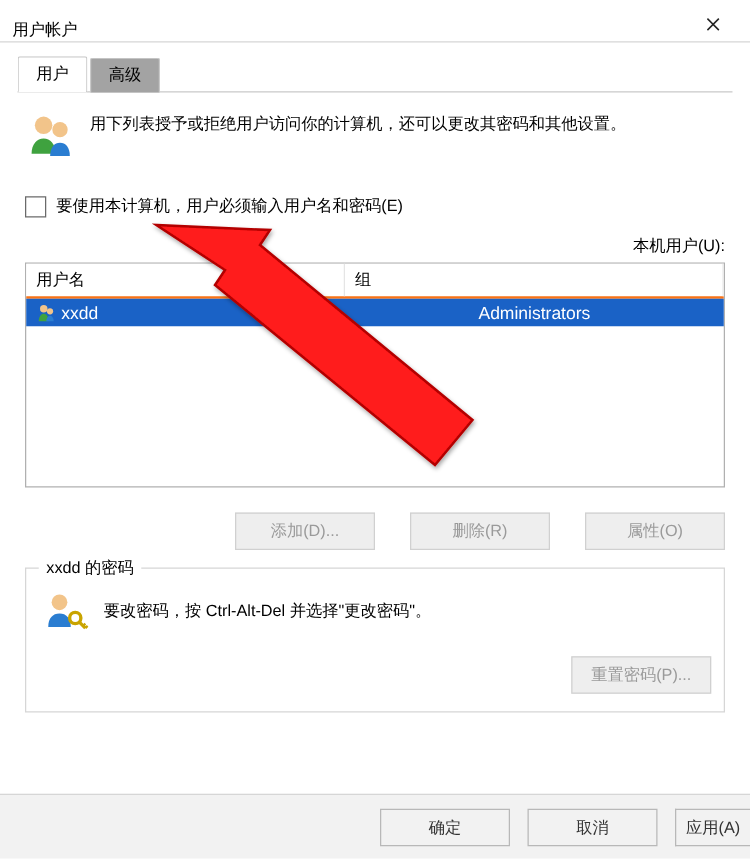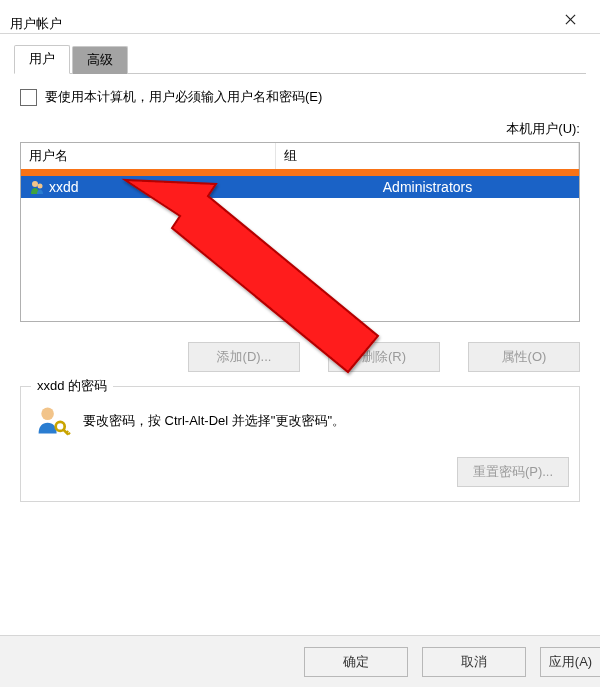--- a/index.html
+++ b/index.html
@@ -95,21 +95,21 @@
     margin: 0 6px;
     border: 1px solid #b0b0b0;
     height: 180px;
     display: flex;
     flex-direction: column;
     background: #fff;
   }
   .lv-head {
     display: flex;
     background: #fff;
-    border-bottom: 7px solid #f97316;
+    border-bottom: 2px solid #f97316;
     font-size: 13px;
   }
   .lv-head .col {
     padding: 4px 8px;
     border-right: 1px solid #e5e5e5;
   }
   .col-user { width: 255px; }
   .col-group { flex: 1; }
   .lv-body { flex: 1; }
   .lv-row {
@@ -194,20 +194,31 @@
   </div>
 </div>
 
 <div class="client">
 
   <div class="tabstrip">
     <div class="tab active">用户</div>
     <div class="tab">高级</div>
   </div>
 
+  <div class="intro">
+    <span class="icon">
+      <svg viewBox="0 0 48 48">
+        <circle cx="17" cy="14" r="8" fill="#f2c48a"></circle>
+        <path d="M6 40c0-9 5-14 11-14s11 5 11 14" fill="#3fa23f"></path>
+        <circle cx="32" cy="18" r="7" fill="#f2c48a"></circle>
+        <path d="M23 42c0-8 4-12 9-12s9 4 9 12" fill="#2a7dd1"></path>
+      </svg>
+    </span>
+    <span class="text">用下列表授予或拒绝用户访问你的计算机，还可以更改其密码和其他设置。</span>
+  </div>
 
   <div class="cb-row">
     <div class="cb"></div>
     <span class="cb-label">要使用本计算机，用户必须输入用户名和密码(E)</span>
   </div>
 
   <div class="list-label">本机用户(U):</div>
 
   <div class="listview">
     <div class="lv-head">

